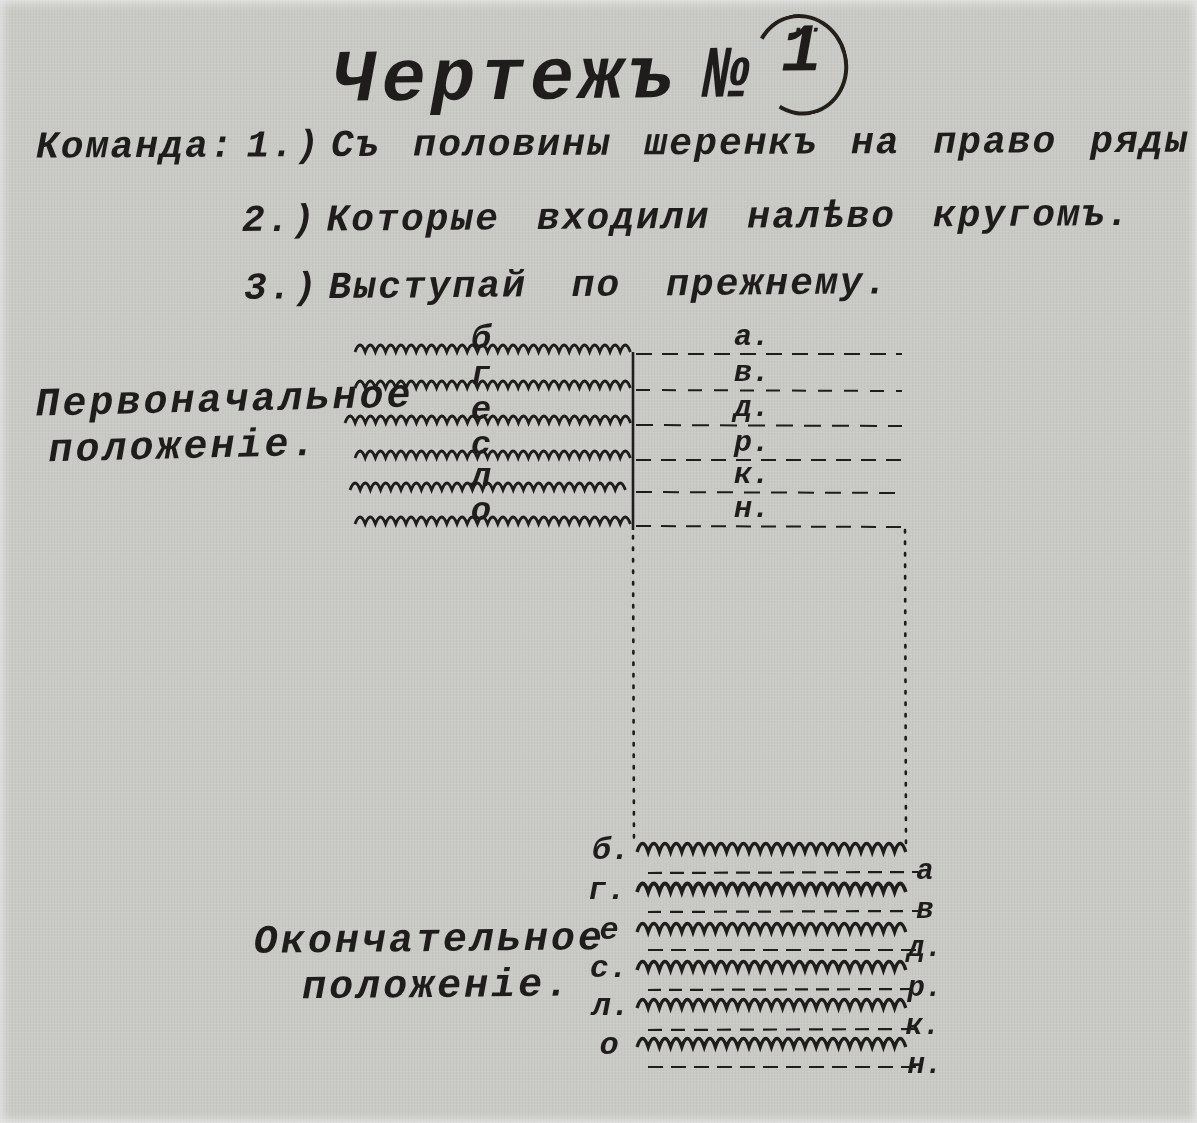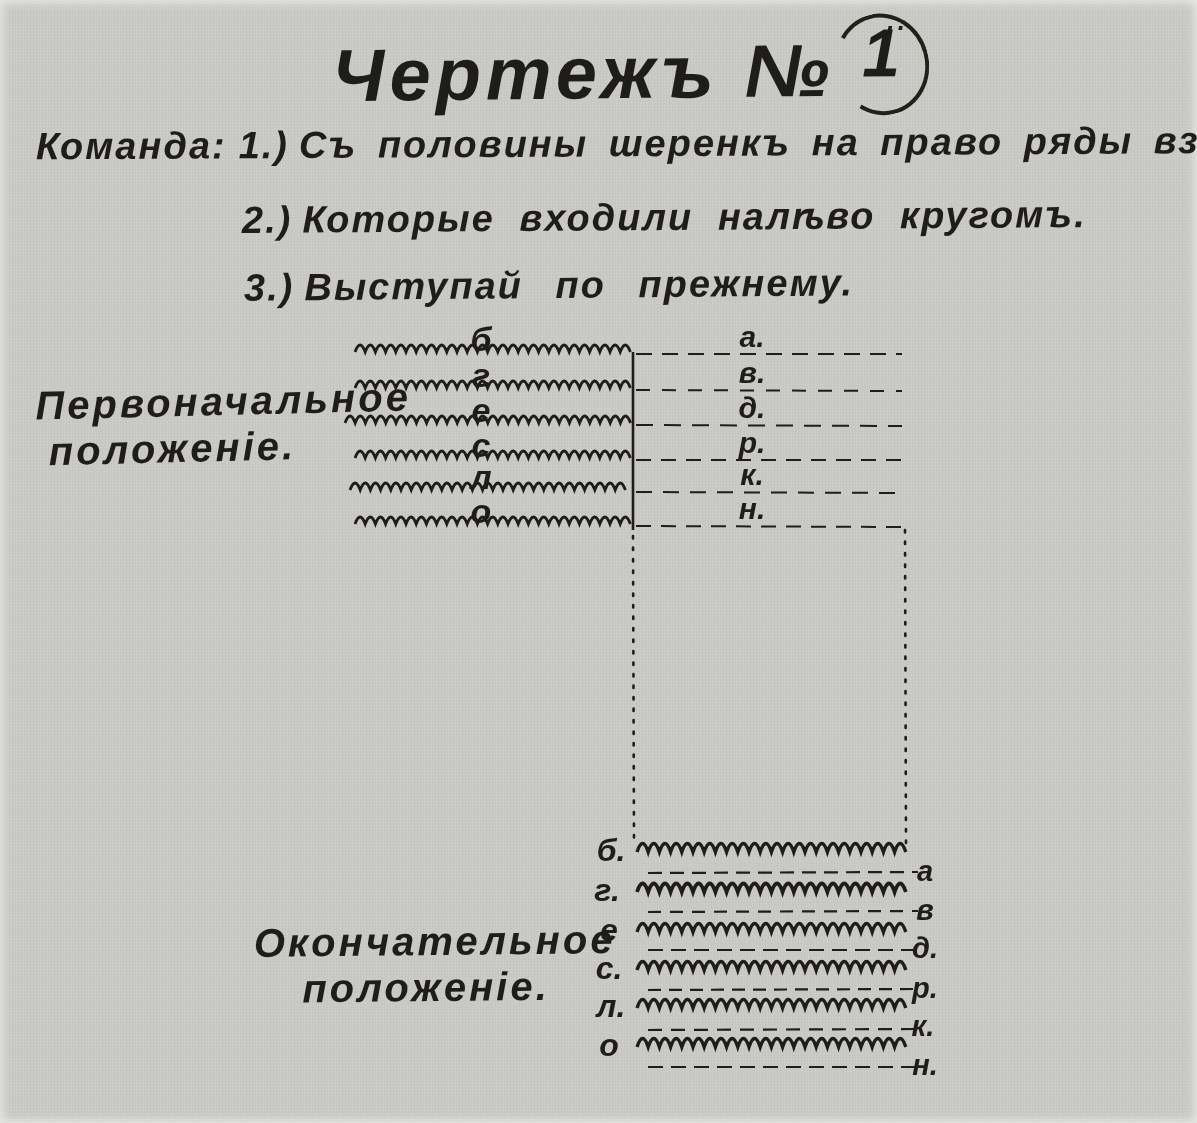--- a/index.html
+++ b/index.html
@@ -5,21 +5,21 @@
   html,body{margin:0;padding:0;background:#b9b9b7;}
   .page{
     position:relative;
     width:1197px;height:1123px;
     background-color:#c9c9c6;
     background-image:
       repeating-linear-gradient(0deg, rgba(255,255,255,.05) 0 1px, transparent 1px 3px),
       repeating-linear-gradient(90deg, rgba(0,0,0,.025) 0 1px, transparent 1px 3px);
     box-shadow: inset 0 0 8px 3px rgba(255,255,255,.55);
     overflow:hidden;
-    font-family:Liberation Sans, sans-serif;
+    font-family:Liberation Mono, monospace;
     color:#1e1d1b;
   }
   .hw{font-style:italic;font-weight:bold;color:#1e1d1b;}
   .abs{position:absolute;white-space:nowrap;}
 
   .title{
     left:332px;top:16px;
     font-size:74px;letter-spacing:5px;
     transform:rotate(-0.6deg);
   }

